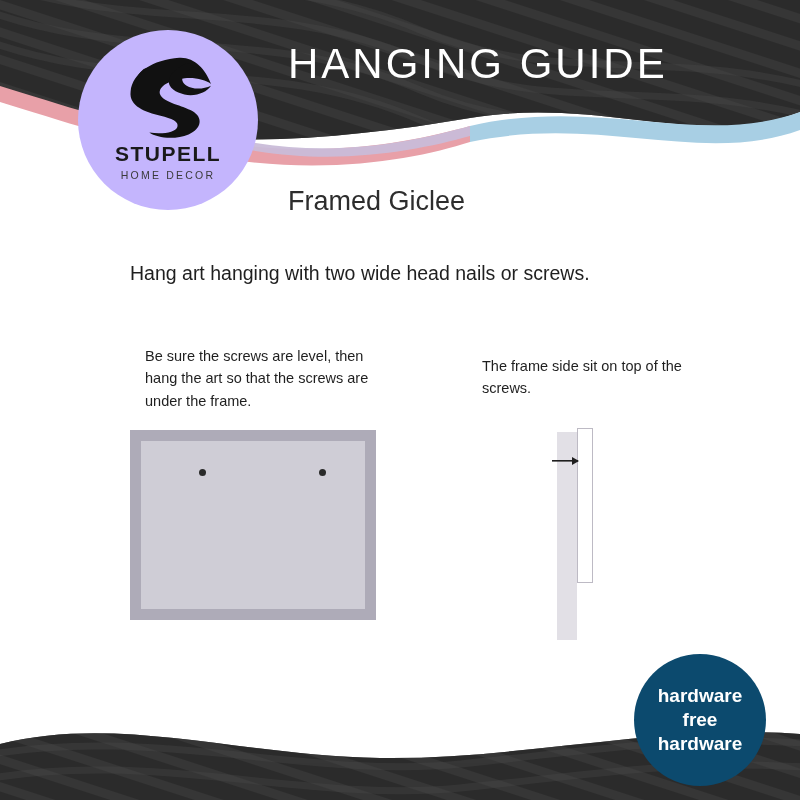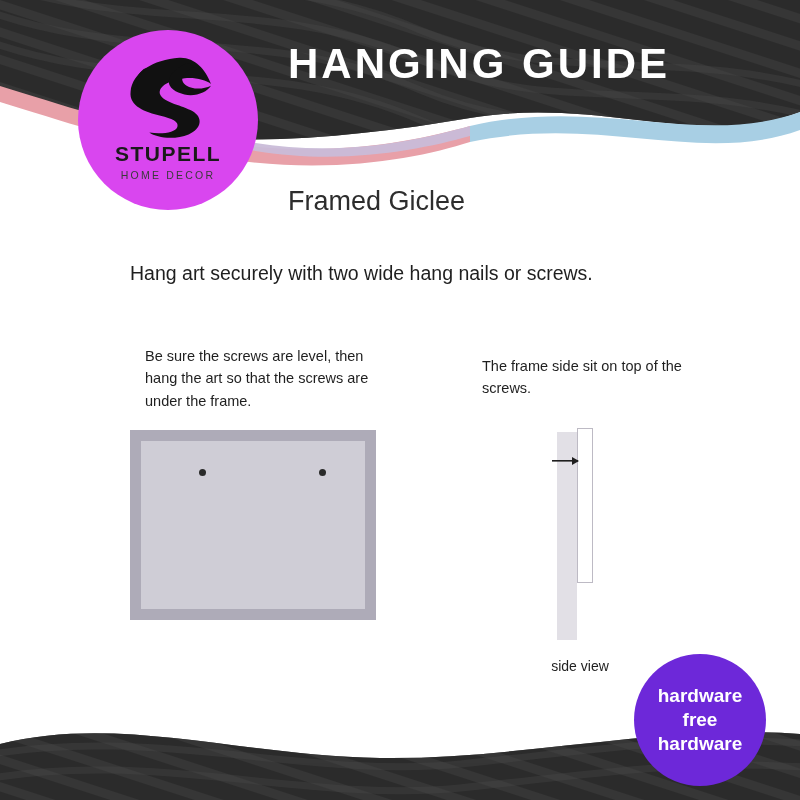--- a/index.html
+++ b/index.html
@@ -38,21 +38,21 @@
   }
 
   
   .logo-badge {
     position: absolute;
     left: 78px;
     top: 30px;
     width: 180px;
     height: 180px;
     border-radius: 50%;
-    background: #d946ef;
+    background: #c4b5fd;
     display: flex;
     flex-direction: column;
     align-items: center;
     justify-content: flex-start;
     z-index: 5;
   }
   .logo-mark {
     margin-top: 24px;
     width: 94px;
     height: 86px;
@@ -72,21 +72,21 @@
   }
 
   
   .guide-title {
     position: absolute;
     left: 288px;
     top: 40px;
     font-size: 42px;
     letter-spacing: 3px;
     color: #ffffff;
-    font-weight: bold;
+    font-weight: normal;
     z-index: 4;
   }
   .product-type {
     position: absolute;
     left: 288px;
     top: 186px;
     font-size: 27px;
     color: #2d2d2d;
     z-index: 4;
   }
@@ -200,21 +200,21 @@
   }
 
   
   .hw-badge {
     position: absolute;
     left: 634px;
     top: 654px;
     width: 132px;
     height: 132px;
     border-radius: 50%;
-    background: #6d28d9;
+    background: #0c4a6e;
     display: flex;
     align-items: center;
     justify-content: center;
     z-index: 6;
   }
   .hw-badge-text {
     text-align: center;
     color: #ffffff;
     font-size: 19px;
     line-height: 1.28;
@@ -261,41 +261,40 @@
   <div class="logo-badge">
     <svg class="logo-mark" viewBox="0 0 100 92" xmlns="http://www.w3.org/2000/svg">
       <path d="M62,4 C34,6 12,20 10,40 C8,56 26,62 42,66 C54,69 62,72 60,78 C58,84 44,86 30,84 C38,90 58,92 72,86 C86,80 88,68 76,61 C66,55 46,52 42,44 C38,36 50,28 68,26 C80,25 90,28 96,32 C90,16 78,3 62,4 Z" fill="#111111"></path>
       <path d="M70,10 C56,16 48,26 52,34 C55,40 66,44 74,44 C84,44 92,40 96,34 C88,38 76,38 70,34 C62,29 64,20 78,14 C74,11 72,10 70,10 Z" fill="#111111"></path>
       <path d="M30,14 C18,22 14,32 20,40 C14,34 14,24 24,16 Z" fill="#111111"></path>
     </svg>
     <div class="logo-name">STUPELL</div>
     <div class="logo-sub">HOME DECOR</div>
   </div>
 
-  <div class="instruction">Hang art securely with two wide hang nails or screws.</div>
+  <div class="instruction">Hang art hanging with two wide head nails or screws.</div>
 
   <div class="cap-left">Be sure the screws are level, then hang the art so that the screws are under the frame.</div>
 
   <div class="front-frame">
     <div class="front-inner">
       <div class="screw-dot s1"></div>
       <div class="screw-dot s2"></div>
     </div>
   </div>
 
   <div class="cap-right">The frame side sit on top of the screws.</div>
 
   <div class="side-wall"></div>
   <div class="side-frame-dark"></div>
   <div class="side-frame"></div>
   <svg class="side-screw" viewBox="0 0 28 8" xmlns="http://www.w3.org/2000/svg">
     <rect x="0" y="3" width="26" height="1.6" fill="#1f1f1f"></rect>
     <path d="M20,0 L27,4 L20,8 Z" fill="#1f1f1f"></path>
   </svg>
-  <div class="label-side">side view</div>
 
   <div class="hw-badge">
     <div class="hw-badge-text">
       <span>hardware</span>
       <span>free</span>
       <span>hardware</span>
     </div>
   </div>
 
   <div class="banner-bottom">

